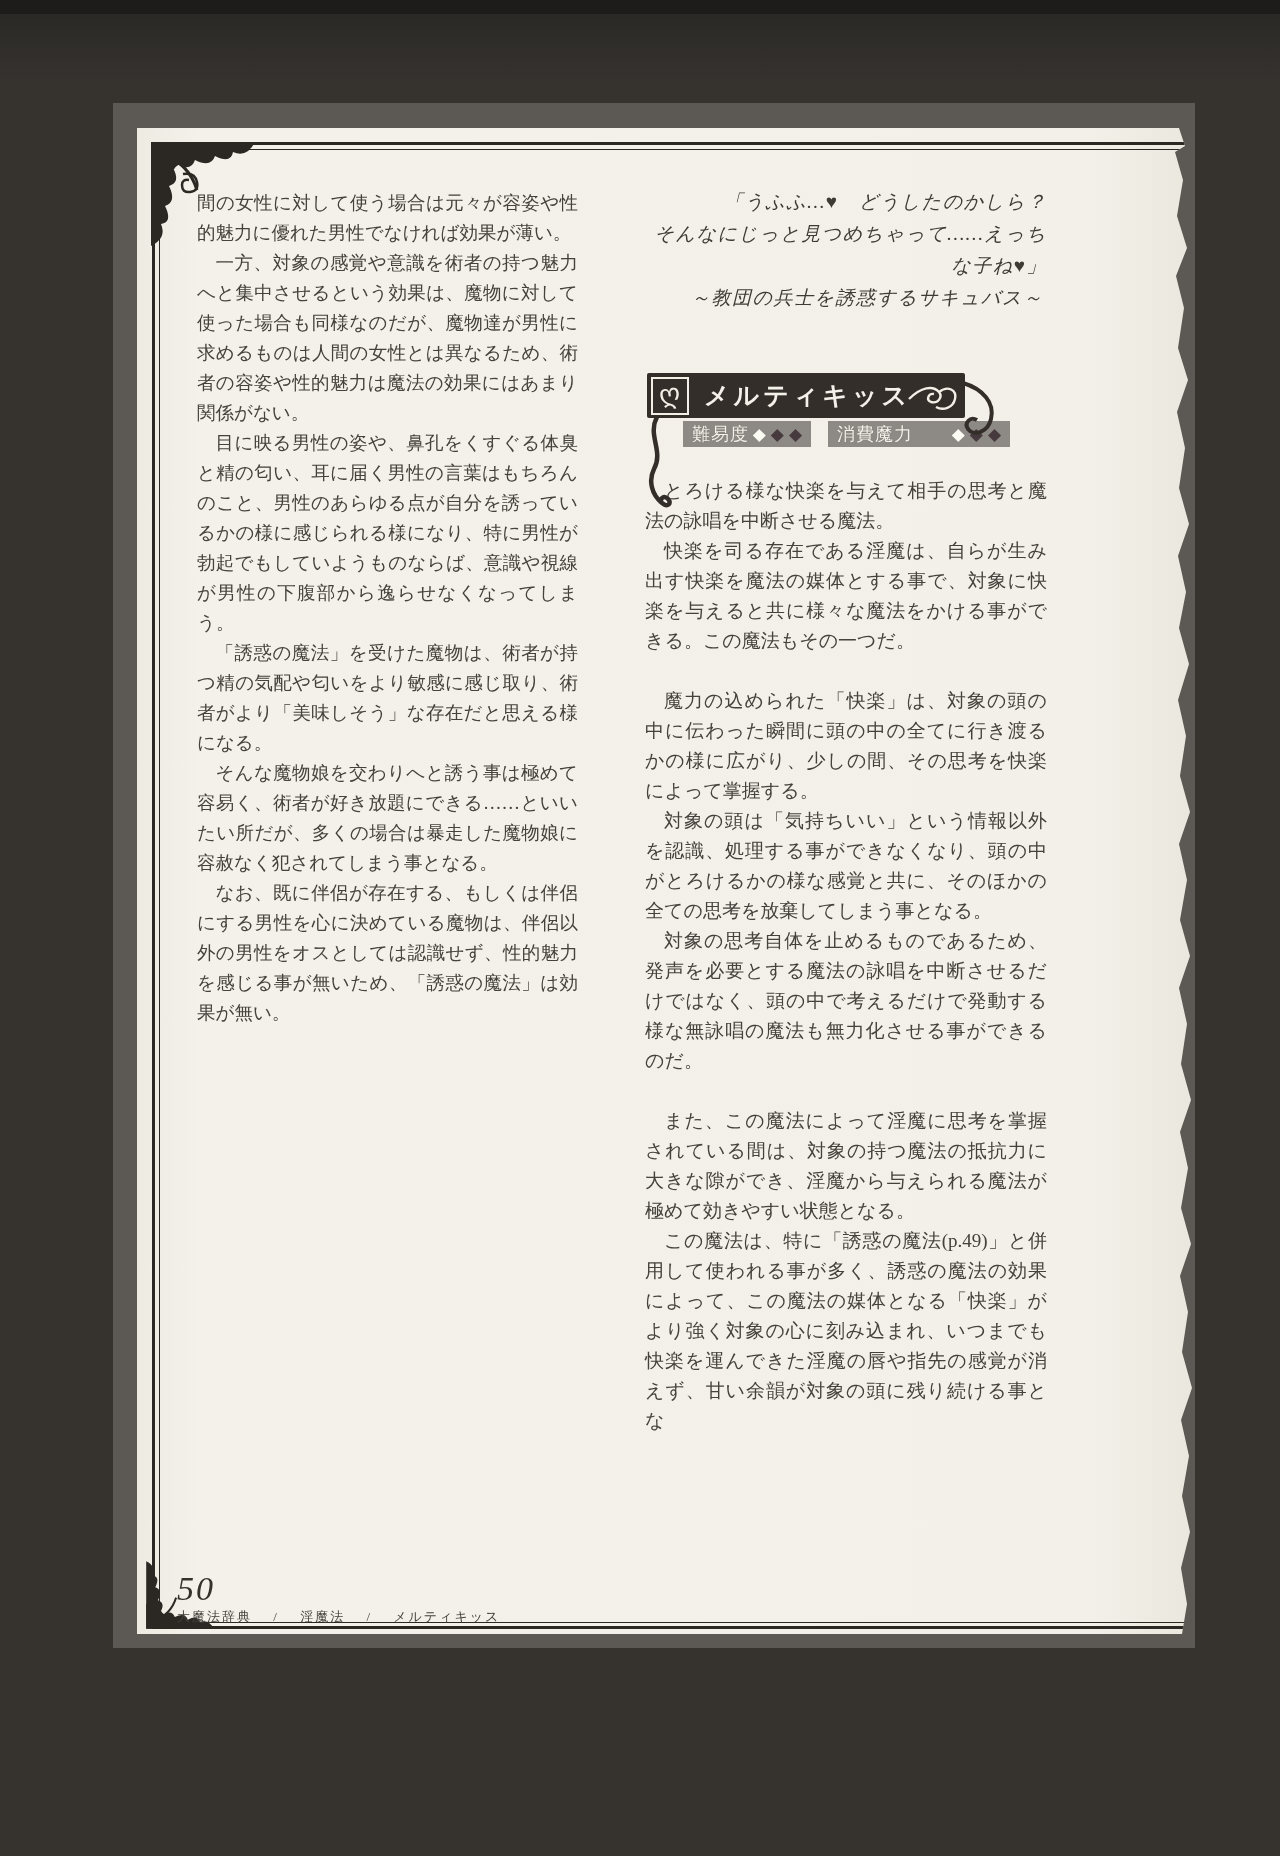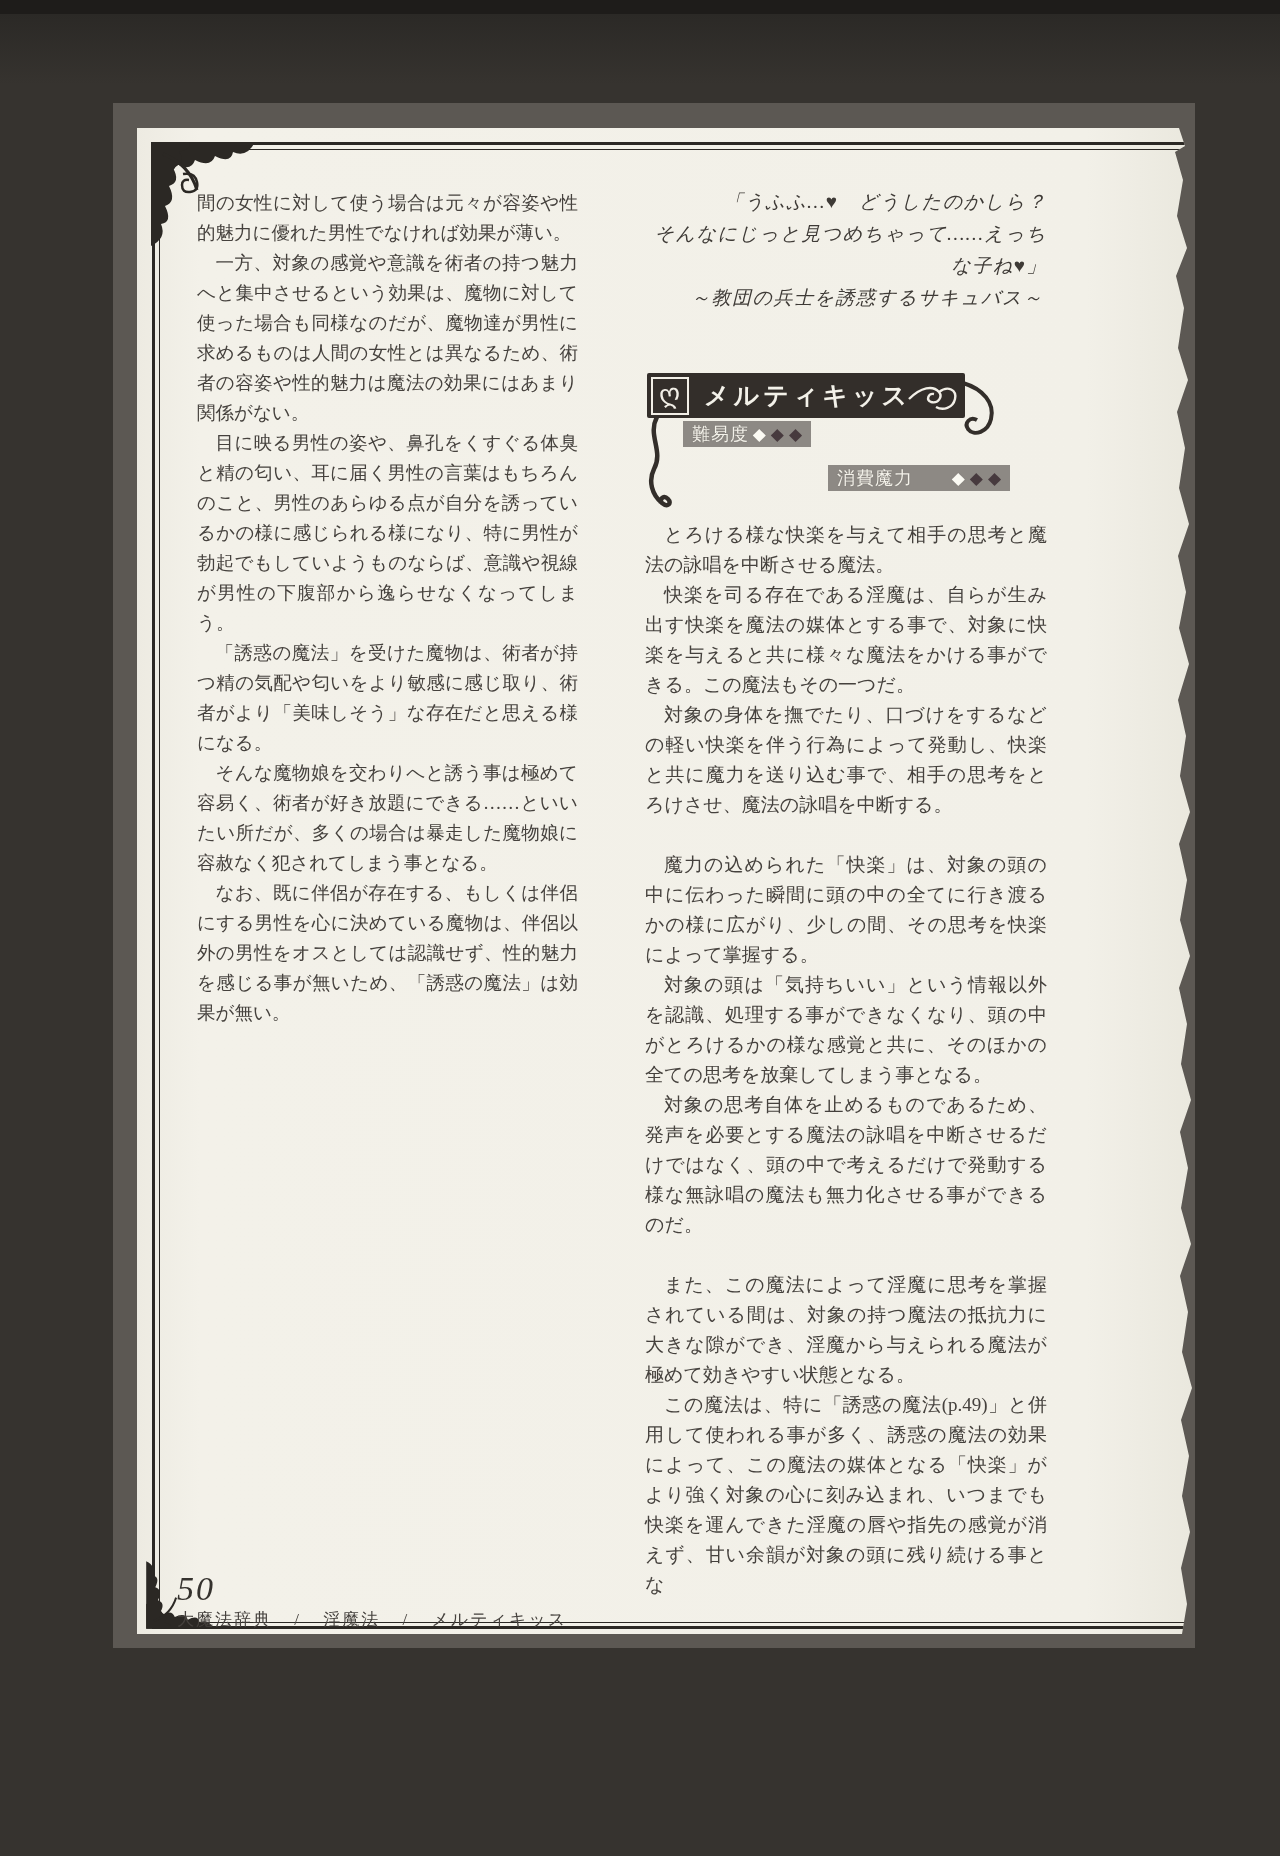--- a/index.html
+++ b/index.html
@@ -54,32 +54,32 @@
   .banner-title{margin-left:15px;font-size:25px;font-weight:700;letter-spacing:4px;
     color:#f3f1e9;white-space:nowrap;}
   .banner-flourish{position:absolute;right:4px;top:4px;}
   .banner-curl-left{position:absolute;left:-2px;top:44px;}
   .banner-curl-right{position:absolute;right:-44px;top:6px;}
   
   .stats{display:flex;margin-left:2px;margin-top:3px;gap:17px;padding-left:36px;}
   .stat{height:26px;background:#8d8984;display:flex;align-items:center;
     justify-content:space-between;padding:0 9px;box-sizing:border-box;}
   .stat-difficulty{width:128px;}
-  .stat-mana{width:182px;margin-top:44px;}
+  .stat-mana{width:182px;}
   .stat-label{font-size:18px;color:#f4f2ea;letter-spacing:1px;white-space:nowrap;
     text-shadow:0 0 1px #6b6762;}
   .diamonds{display:flex;gap:5px;}
   .dia{font-family:"DejaVu Sans",sans-serif;font-size:17px;line-height:26px;}
   .dia.white{color:#fbfaf3;text-shadow:0 0 1px #716d68;}
   .dia.dark{color:#473a3e;}
   .body-text{margin-top:29px;}
   
   .footer{position:absolute;left:16px;top:1442px;width:900px;z-index:5;display:flex;align-items:baseline;flex-direction:column;}
   .page-num{font-style:italic;font-size:34px;color:#35322e;letter-spacing:2px;}
-  .footer-text{margin-left:24px;font-size:17px;color:#45413d;letter-spacing:2px;}
+  .footer-text{margin-left:24px;font-size:13px;color:#45413d;letter-spacing:2px;}
   .footer-text .slash{margin:0 16px;}
 </style>
 </head>
 <body>
 
 <div class="page-edge"></div>
 
 <div class="paper">
 
   <div class="frame-top"></div>
@@ -165,21 +165,20 @@
         </span>
       </div>
     </div>
 
     <div class="body-text">
 
         <p class="para indent">とろける様な快楽を与えて相手の思考と魔法の詠唱を中断させる魔法。</p>
 
         <p class="para indent">快楽を司る存在である淫魔は、自らが生み出す快楽を魔法の媒体とする事で、対象に快楽を与えると共に様々な魔法をかける事ができる。この魔法もその一つだ。</p>
 
-        <p class="para indent">対象の身体を撫でたり、口づけをするなどの軽い快楽を伴う行為によって発動し、快楽と共に魔力を送り込む事で、相手の思考をとろけさせ、魔法の詠唱を中断する。</p>
 
         <p class="para indent gap">魔力の込められた「快楽」は、対象の頭の中に伝わった瞬間に頭の中の全てに行き渡るかの様に広がり、少しの間、その思考を快楽によって掌握する。</p>
 
         <p class="para indent">対象の頭は「気持ちいい」という情報以外を認識、処理する事ができなくなり、頭の中がとろけるかの様な感覚と共に、そのほかの全ての思考を放棄してしまう事となる。</p>
 
         <p class="para indent">対象の思考自体を止めるものであるため、発声を必要とする魔法の詠唱を中断させるだけではなく、頭の中で考えるだけで発動する様な無詠唱の魔法も無力化させる事ができるのだ。</p>
 
         <p class="para indent gap">また、この魔法によって淫魔に思考を掌握されている間は、対象の持つ魔法の抵抗力に大きな隙ができ、淫魔から与えられる魔法が極めて効きやすい状態となる。</p>
 
         <p class="para indent">この魔法は、特に「誘惑の魔法(p.49)」と併用して使われる事が多く、誘惑の魔法の効果によって、この魔法の媒体となる「快楽」がより強く対象の心に刻み込まれ、いつまでも快楽を運んできた淫魔の唇や指先の感覚が消えず、甘い余韻が対象の頭に残り続ける事とな</p>

